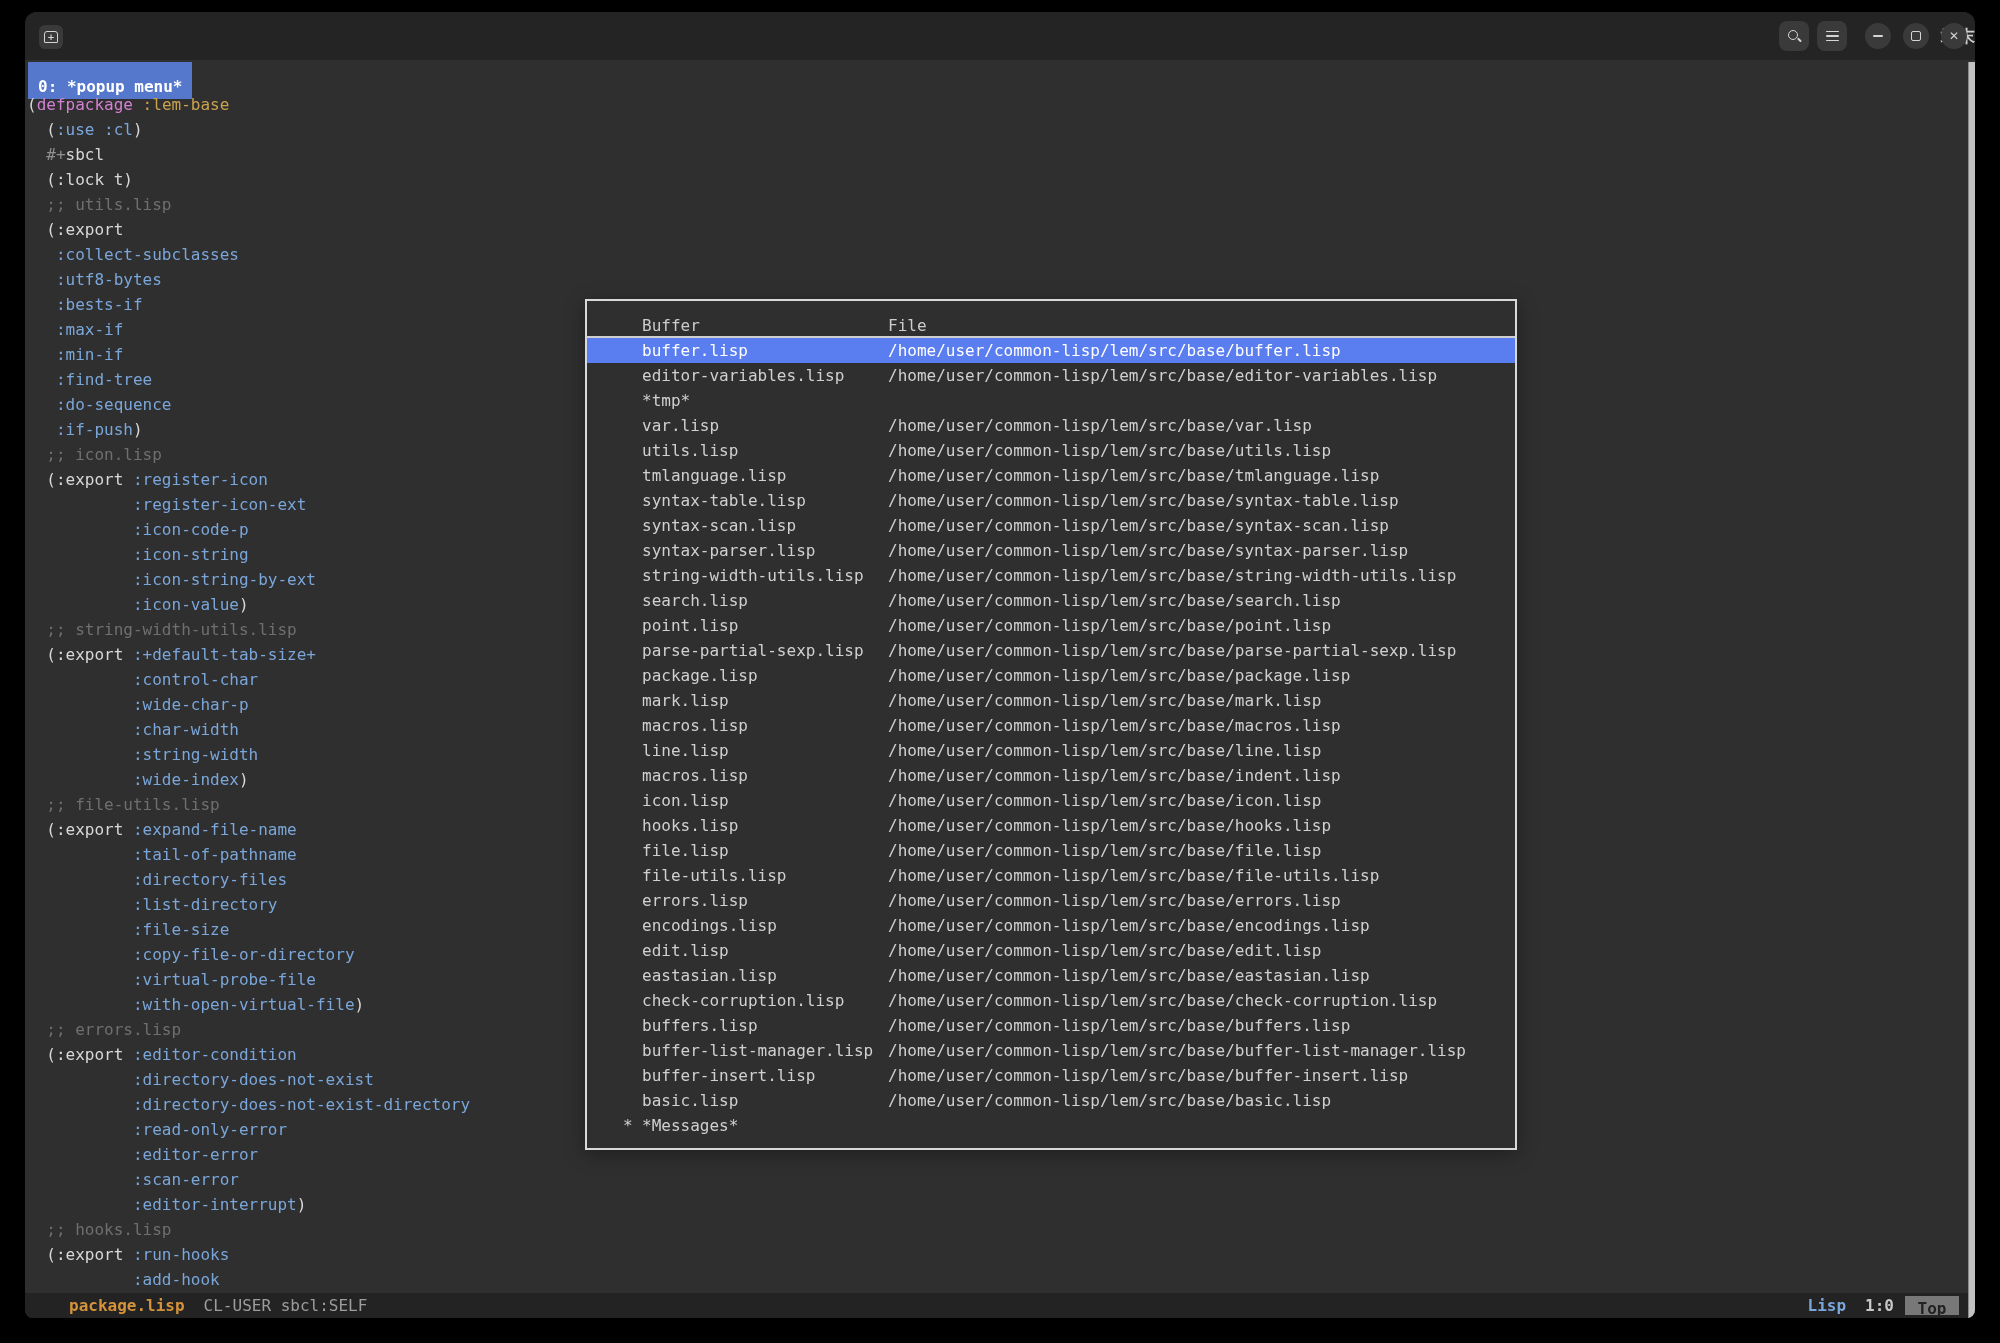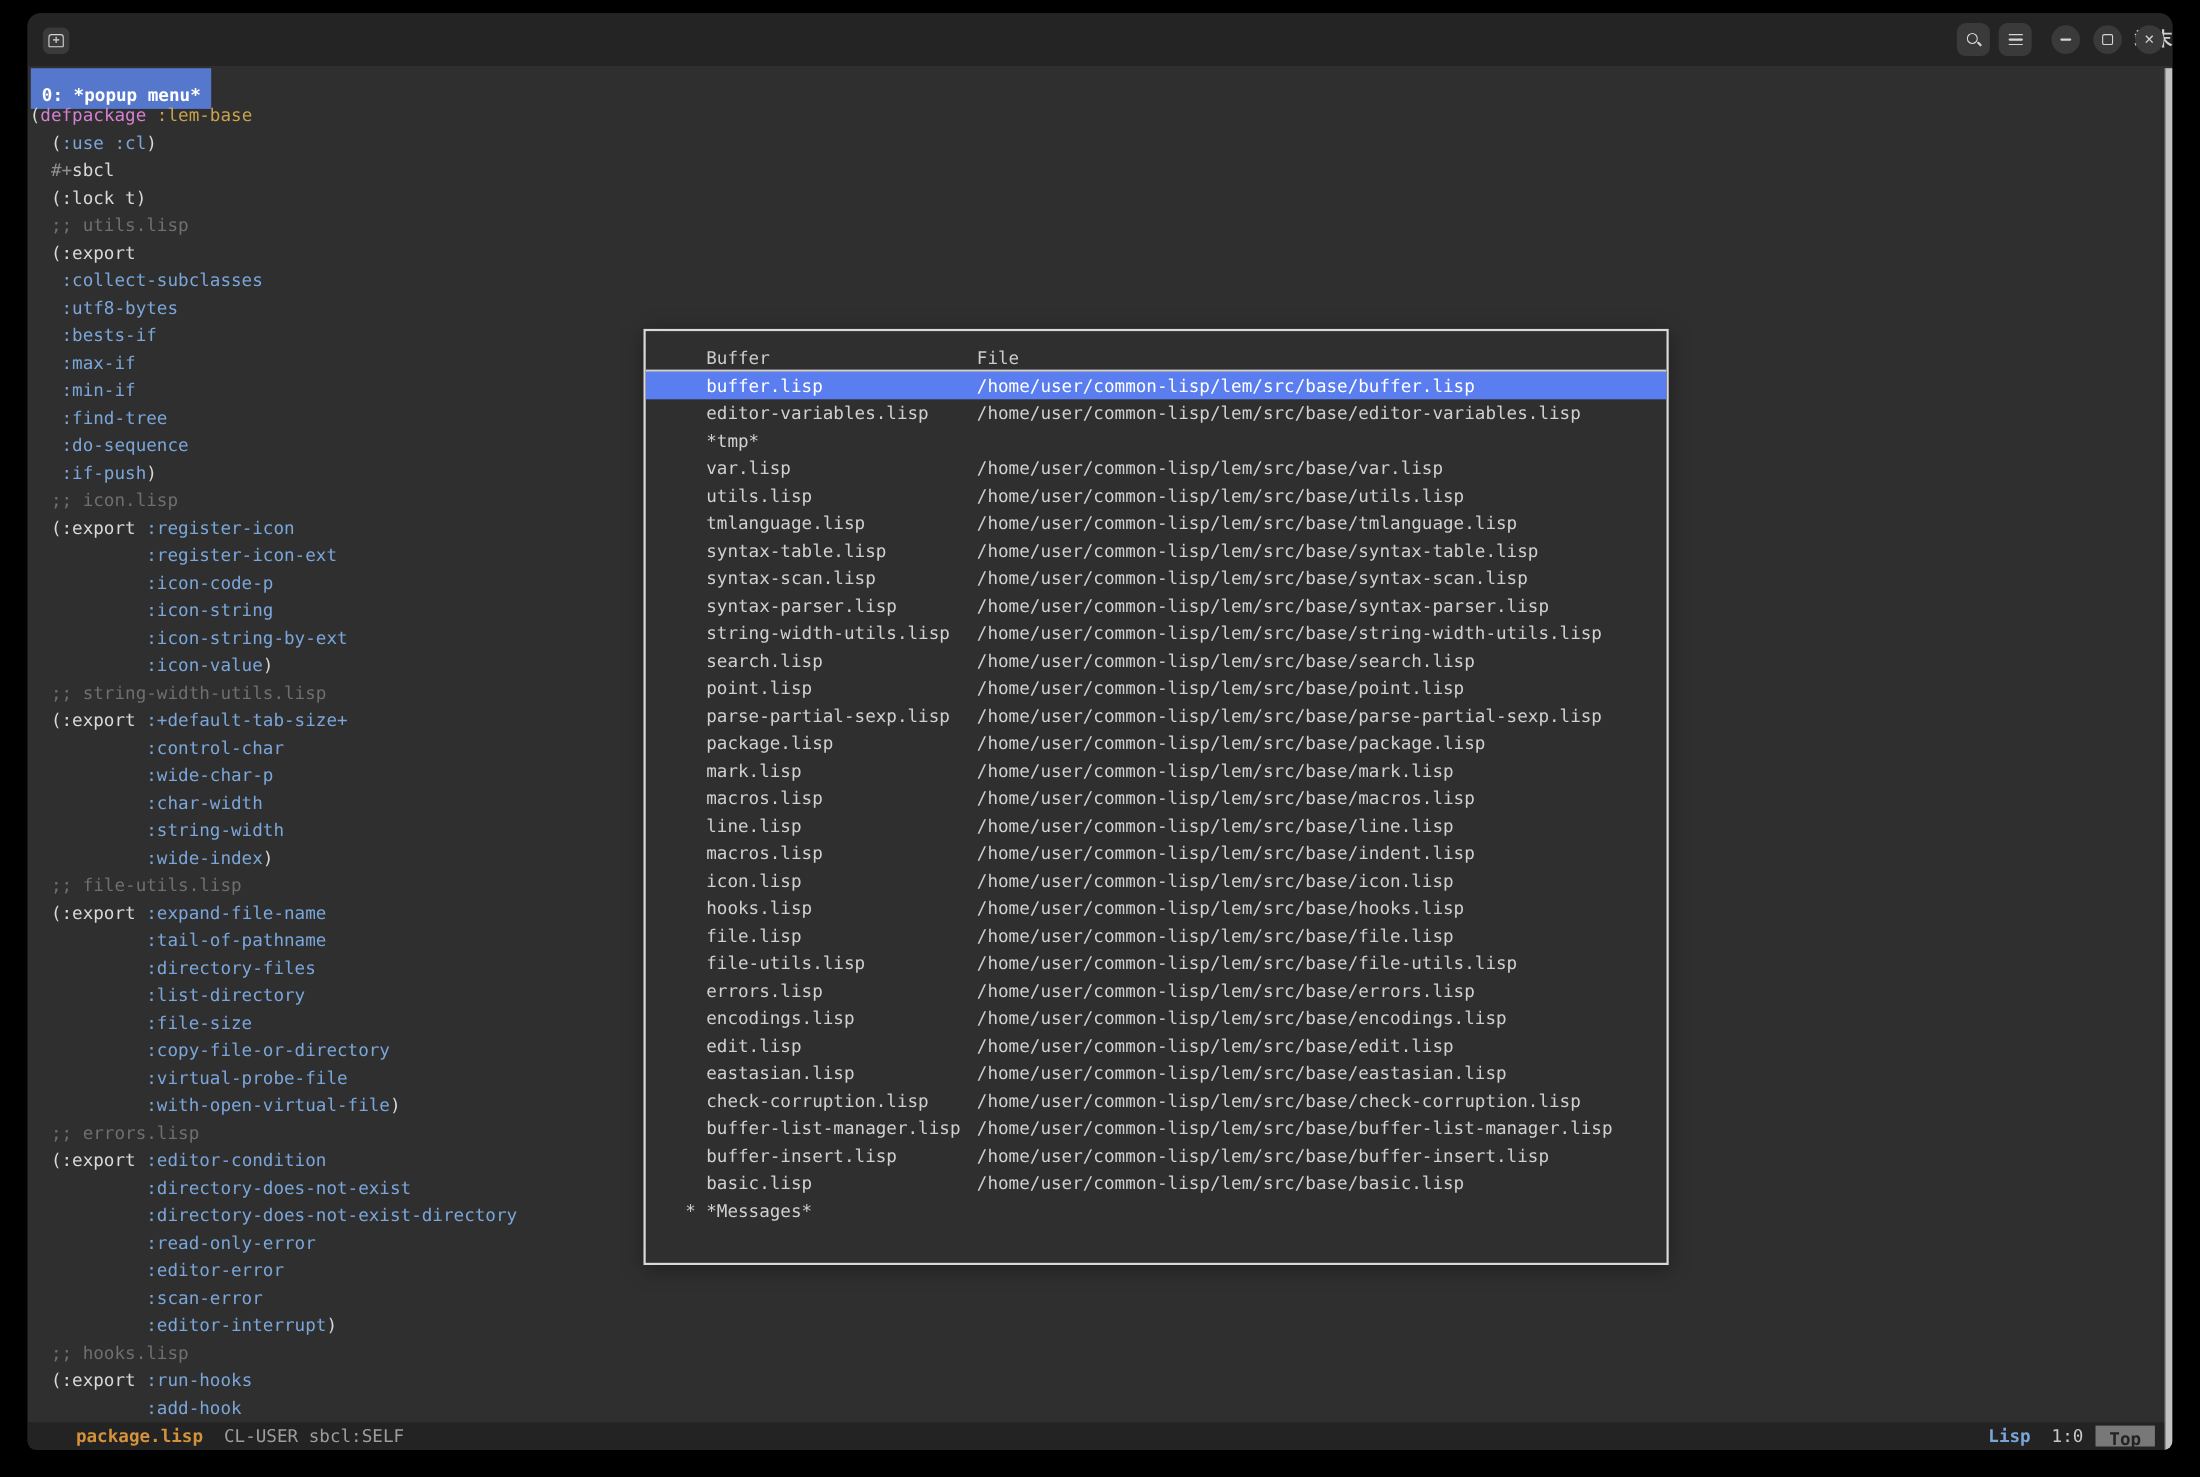--- a/index.html
+++ b/index.html
@@ -62,21 +62,21 @@
   .prow.sel{background:var(--selection-bg);color:#ffffff}
   .pmark{padding-left:36px}
   
   .modeline{position:absolute;left:0;right:0;bottom:0;height:25px;line-height:25px;
             background:var(--modeline-bg);font-family:"DejaVu Sans Mono",monospace;
             font-size:16px;display:flex;align-items:center;white-space:pre}
   .ml-buf{color:var(--modeline-buffer);font-weight:bold;margin-left:44px}
   .ml-pkg{color:var(--muted);margin-left:19px}
   .ml-spacer{flex:1}
   .ml-mode{color:var(--keyword);font-weight:bold}
-  .ml-pos{color:#c8c8c8;font-weight:normal;margin-left:19px}
+  .ml-pos{color:#c8c8c8;font-weight:bold;margin-left:19px}
   .ml-badge{background:var(--badge-bg);color:var(--badge-fg);font-weight:bold;
             width:54px;text-align:center;margin-left:11px;margin-right:16px;height:19px}
   
   .scrollbar{position:absolute;top:50px;right:0;bottom:0;width:6px;background:var(--scrollbar);
              border-left:1px solid #8a8a8a}
 </style>
 </head>
 <body>
 
 <div class="window">
@@ -147,20 +147,21 @@
           <div class="prow"><span class="pmark"></span><span class="pbuf">macros.lisp</span><span class="pfile">/home/user/common-lisp/lem/src/base/indent.lisp</span></div>
           <div class="prow"><span class="pmark"></span><span class="pbuf">icon.lisp</span><span class="pfile">/home/user/common-lisp/lem/src/base/icon.lisp</span></div>
           <div class="prow"><span class="pmark"></span><span class="pbuf">hooks.lisp</span><span class="pfile">/home/user/common-lisp/lem/src/base/hooks.lisp</span></div>
           <div class="prow"><span class="pmark"></span><span class="pbuf">file.lisp</span><span class="pfile">/home/user/common-lisp/lem/src/base/file.lisp</span></div>
           <div class="prow"><span class="pmark"></span><span class="pbuf">file-utils.lisp</span><span class="pfile">/home/user/common-lisp/lem/src/base/file-utils.lisp</span></div>
           <div class="prow"><span class="pmark"></span><span class="pbuf">errors.lisp</span><span class="pfile">/home/user/common-lisp/lem/src/base/errors.lisp</span></div>
           <div class="prow"><span class="pmark"></span><span class="pbuf">encodings.lisp</span><span class="pfile">/home/user/common-lisp/lem/src/base/encodings.lisp</span></div>
           <div class="prow"><span class="pmark"></span><span class="pbuf">edit.lisp</span><span class="pfile">/home/user/common-lisp/lem/src/base/edit.lisp</span></div>
           <div class="prow"><span class="pmark"></span><span class="pbuf">eastasian.lisp</span><span class="pfile">/home/user/common-lisp/lem/src/base/eastasian.lisp</span></div>
           <div class="prow"><span class="pmark"></span><span class="pbuf">check-corruption.lisp</span><span class="pfile">/home/user/common-lisp/lem/src/base/check-corruption.lisp</span></div>
+          <div class="prow"><span class="pmark"></span><span class="pbuf">buffers.lisp</span><span class="pfile">/home/user/common-lisp/lem/src/base/buffers.lisp</span></div>
           <div class="prow"><span class="pmark"></span><span class="pbuf">buffer-list-manager.lisp</span><span class="pfile">/home/user/common-lisp/lem/src/base/buffer-list-manager.lisp</span></div>
           <div class="prow"><span class="pmark"></span><span class="pbuf">buffer-insert.lisp</span><span class="pfile">/home/user/common-lisp/lem/src/base/buffer-insert.lisp</span></div>
           <div class="prow"><span class="pmark"></span><span class="pbuf">basic.lisp</span><span class="pfile">/home/user/common-lisp/lem/src/base/basic.lisp</span></div>
           <div class="prow"><span class="pmark">*</span><span class="pbuf">*Messages*</span><span class="pfile"></span></div>
         </div>
     </div>
   </div>
 
   <div class="modeline">
     <span class="ml-buf">package.lisp</span>

